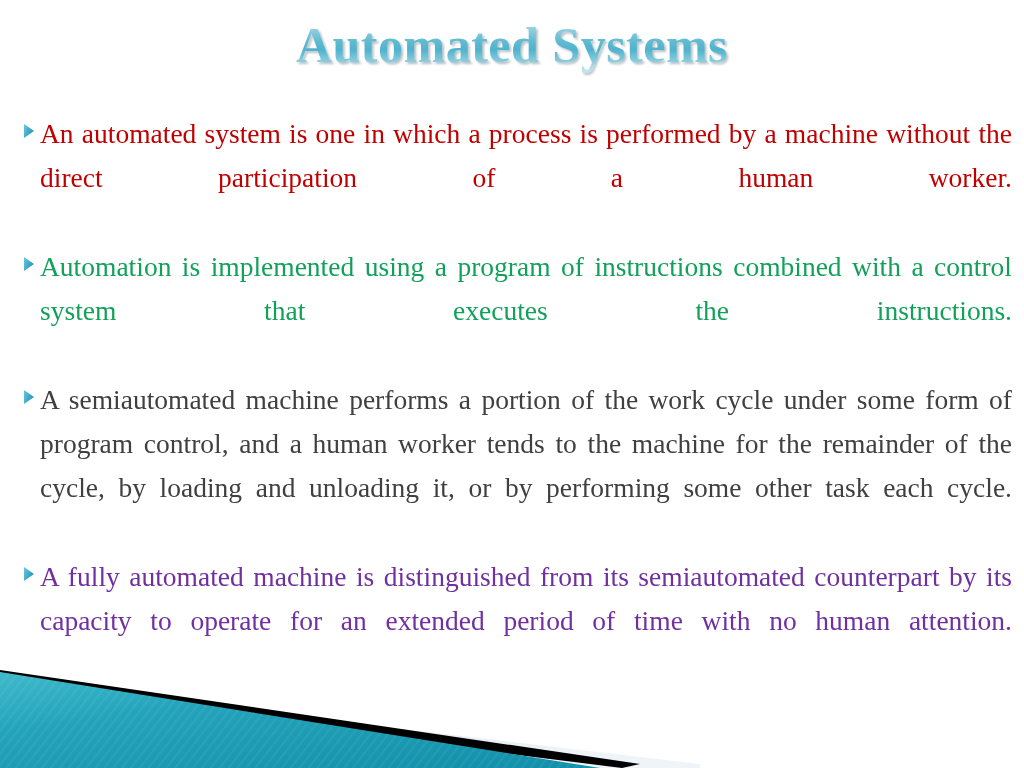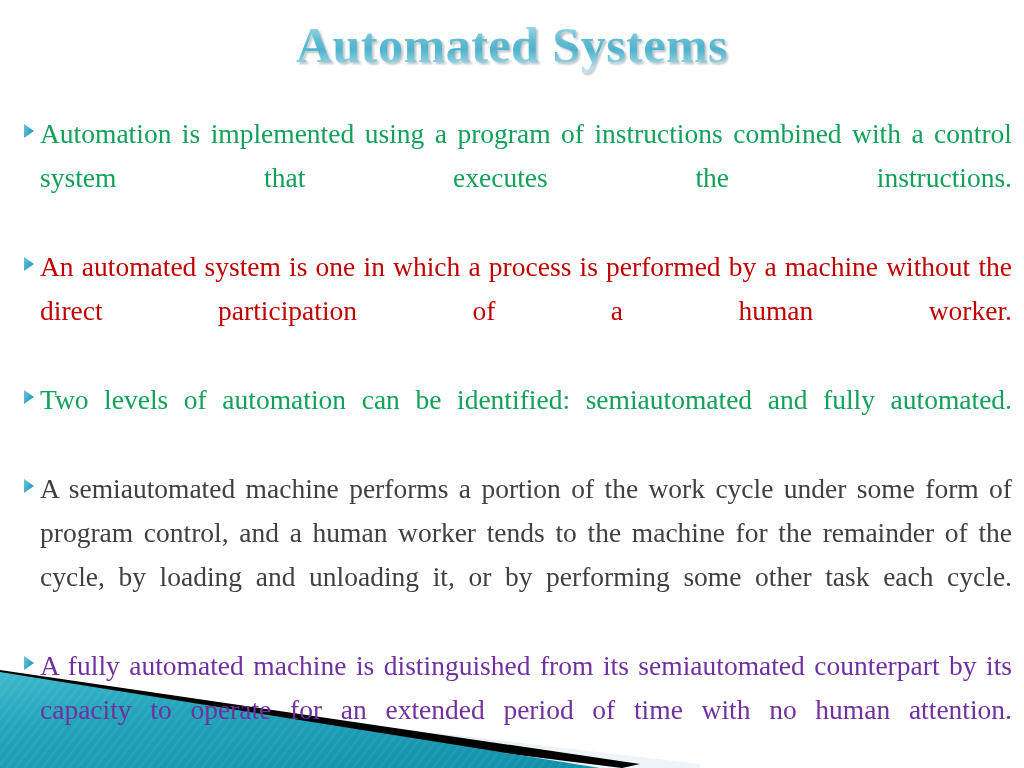--- a/index.html
+++ b/index.html
@@ -147,49 +147,41 @@
 
   <div id="title-area">
     <h1 id="slide-title">Automated Systems</h1>
   </div>
 
   <div id="bullet-list">
 
     <div class="bullet-row">
       <span class="bullet-marker">
         <svg width="14" height="16" viewBox="0 0 14 16">
-          <path d="M 2 1 L 12 8 L 2 15 Z" fill="url(#bg1)"></path>
-        </svg>
-      </span>
-      <p class="bullet-text c-green">Automation is implemented using a program of instructions combined with a control system that executes the instructions.</p>
-    </div>
-
-    <div class="bullet-row">
-      <span class="bullet-marker">
-        <svg width="14" height="16" viewBox="0 0 14 16">
           <defs>
             <linearGradient id="bg1" x1="0" y1="0" x2="1" y2="0.6">
               <stop offset="0%" stop-color="#6fc6dd"></stop>
               <stop offset="100%" stop-color="#1d95bb"></stop>
             </linearGradient>
           </defs>
           <path d="M 2 1 L 12 8 L 2 15 Z" fill="url(#bg1)"></path>
         </svg>
       </span>
       <p class="bullet-text c-red">An automated system is one in which a process is performed by a machine without the direct participation of a human worker.</p>
     </div>
 
     <div class="bullet-row">
       <span class="bullet-marker">
         <svg width="14" height="16" viewBox="0 0 14 16">
           <path d="M 2 1 L 12 8 L 2 15 Z" fill="url(#bg1)"></path>
         </svg>
       </span>
-      <p class="bullet-text c-green">Two levels of automation can be identified: semiautomated and fully automated.</p>
-    </div>
+      <p class="bullet-text c-green">Automation is implemented using a program of instructions combined with a control system that executes the instructions.</p>
+    </div>
+
 
     <div class="bullet-row">
       <span class="bullet-marker">
         <svg width="14" height="16" viewBox="0 0 14 16">
           <path d="M 2 1 L 12 8 L 2 15 Z" fill="url(#bg1)"></path>
         </svg>
       </span>
       <p class="bullet-text c-blue">A semiautomated machine performs a portion of the work cycle under some form of program control, and a human worker tends to the machine for the remainder of the cycle, by loading and unloading it, or by performing some other task each cycle.</p>
     </div>
 

